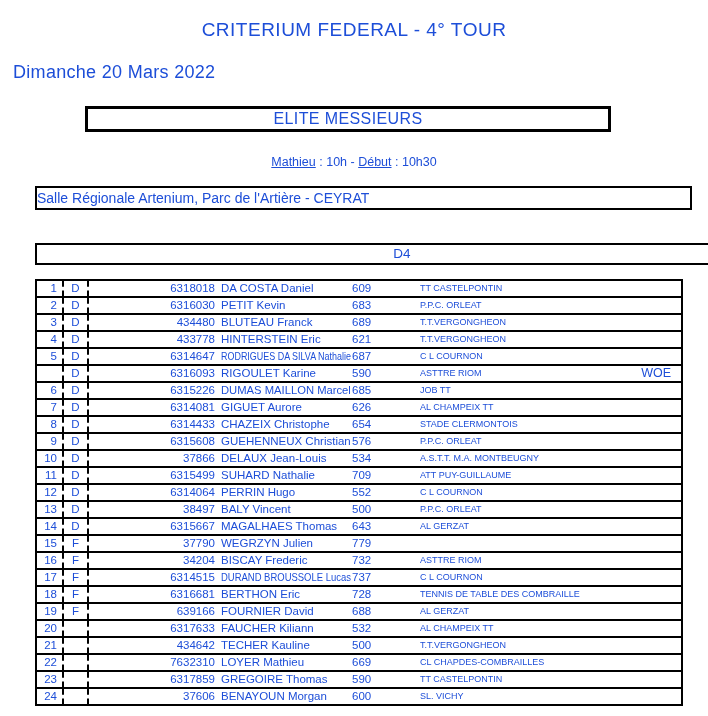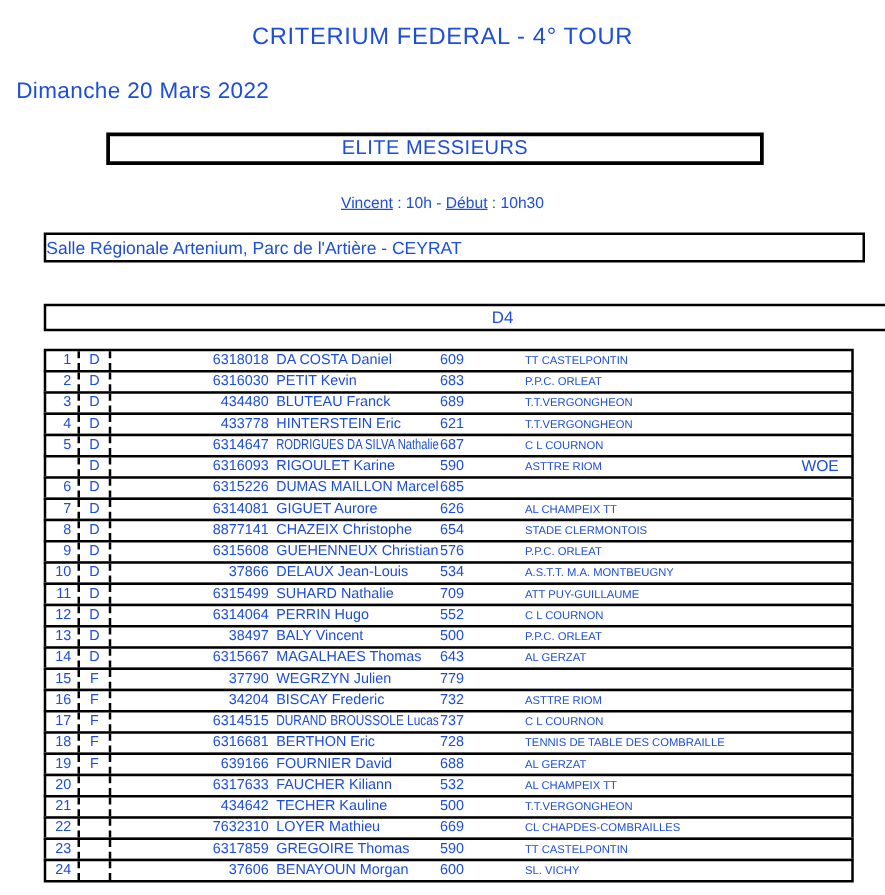--- a/index.html
+++ b/index.html
@@ -42,21 +42,21 @@
 <div class="page">
 
   <div class="title">CRITERIUM FEDERAL - 4° TOUR</div>
 
   <div class="date">Dimanche 20 Mars 2022</div>
 
   <div class="elite-box">
     <span>ELITE MESSIEURS</span>
   </div>
 
-  <div class="schedule"><span class="u">Vincent</span><span> : </span><span>10h</span><span> - </span><span class="u">Début</span><span> : </span><span>10h30</span></div>
+  <div class="schedule"><span class="u">Mathieu</span><span> : </span><span>10h</span><span> - </span><span class="u">Début</span><span> : </span><span>10h30</span></div>
 
   <div class="venue-box">
     <span>Salle Régionale Artenium, Parc de l'Artière - CEYRAT</span>
   </div>
 
   <div class="division-box">
     <span>D4</span>
   </div>
 
   <div class="ptable">
@@ -106,34 +106,35 @@
         <div class="cell c-id"><span class="lic">6316093</span><span class="pname">RIGOULET Karine</span></div>
         <div class="cell c-pts">590</div>
         <div class="cell c-club">ASTTRE RIOM</div>
         <div class="cell c-status">WOE</div>
       </div>
       <div class="trow">
         <div class="cell c-rank">6</div>
         <div class="cell c-cat">D</div>
         <div class="cell c-id"><span class="lic">6315226</span><span class="pname" style="transform: scaleX(0.977);">DUMAS MAILLON Marcel</span></div>
         <div class="cell c-pts">685</div>
+        <div class="cell c-club">JOB TT</div>
         <div class="cell c-status"></div>
       </div>
       <div class="trow">
         <div class="cell c-rank">7</div>
         <div class="cell c-cat">D</div>
         <div class="cell c-id"><span class="lic">6314081</span><span class="pname">GIGUET Aurore</span></div>
         <div class="cell c-pts">626</div>
         <div class="cell c-club">AL CHAMPEIX TT</div>
         <div class="cell c-status"></div>
       </div>
       <div class="trow">
         <div class="cell c-rank">8</div>
         <div class="cell c-cat">D</div>
-        <div class="cell c-id"><span class="lic">8877141</span><span class="pname">CHAZEIX Christophe</span></div>
+        <div class="cell c-id"><span class="lic">6314433</span><span class="pname">CHAZEIX Christophe</span></div>
         <div class="cell c-pts">654</div>
         <div class="cell c-club">STADE CLERMONTOIS</div>
         <div class="cell c-status"></div>
       </div>
       <div class="trow">
         <div class="cell c-rank">9</div>
         <div class="cell c-cat">D</div>
         <div class="cell c-id"><span class="lic">6315608</span><span class="pname">GUEHENNEUX Christian</span></div>
         <div class="cell c-pts">576</div>
         <div class="cell c-club">P.P.C. ORLEAT</div>

